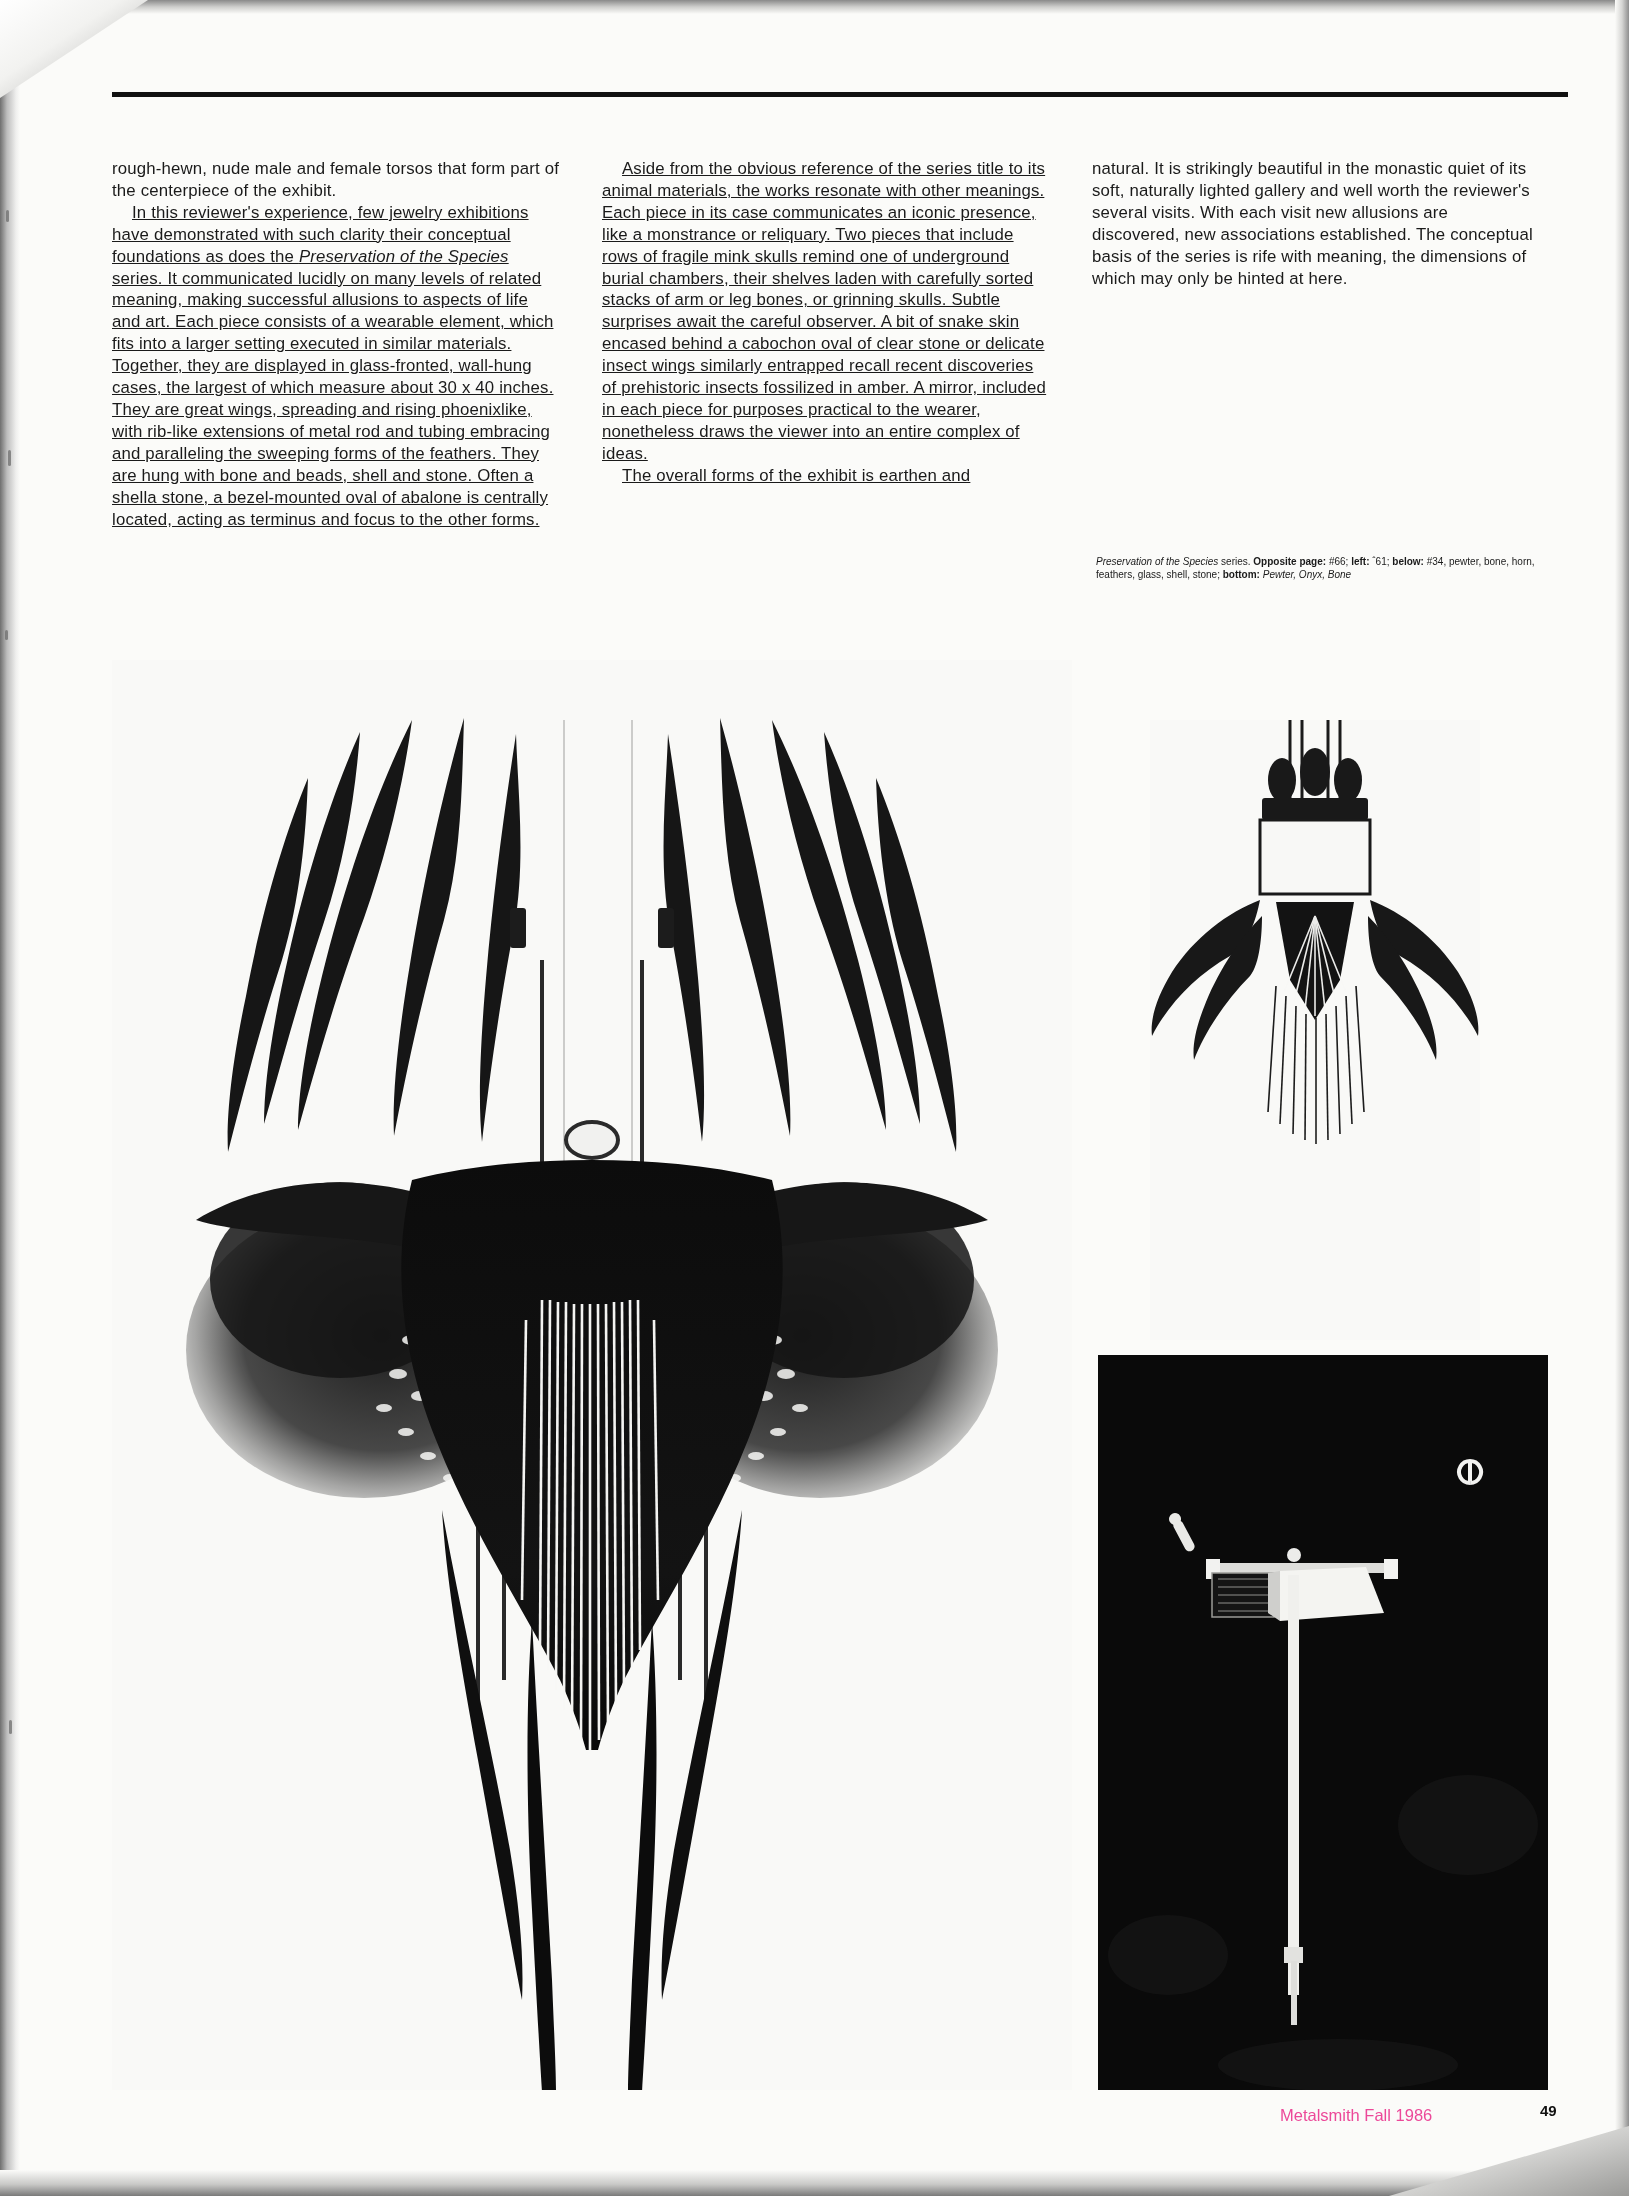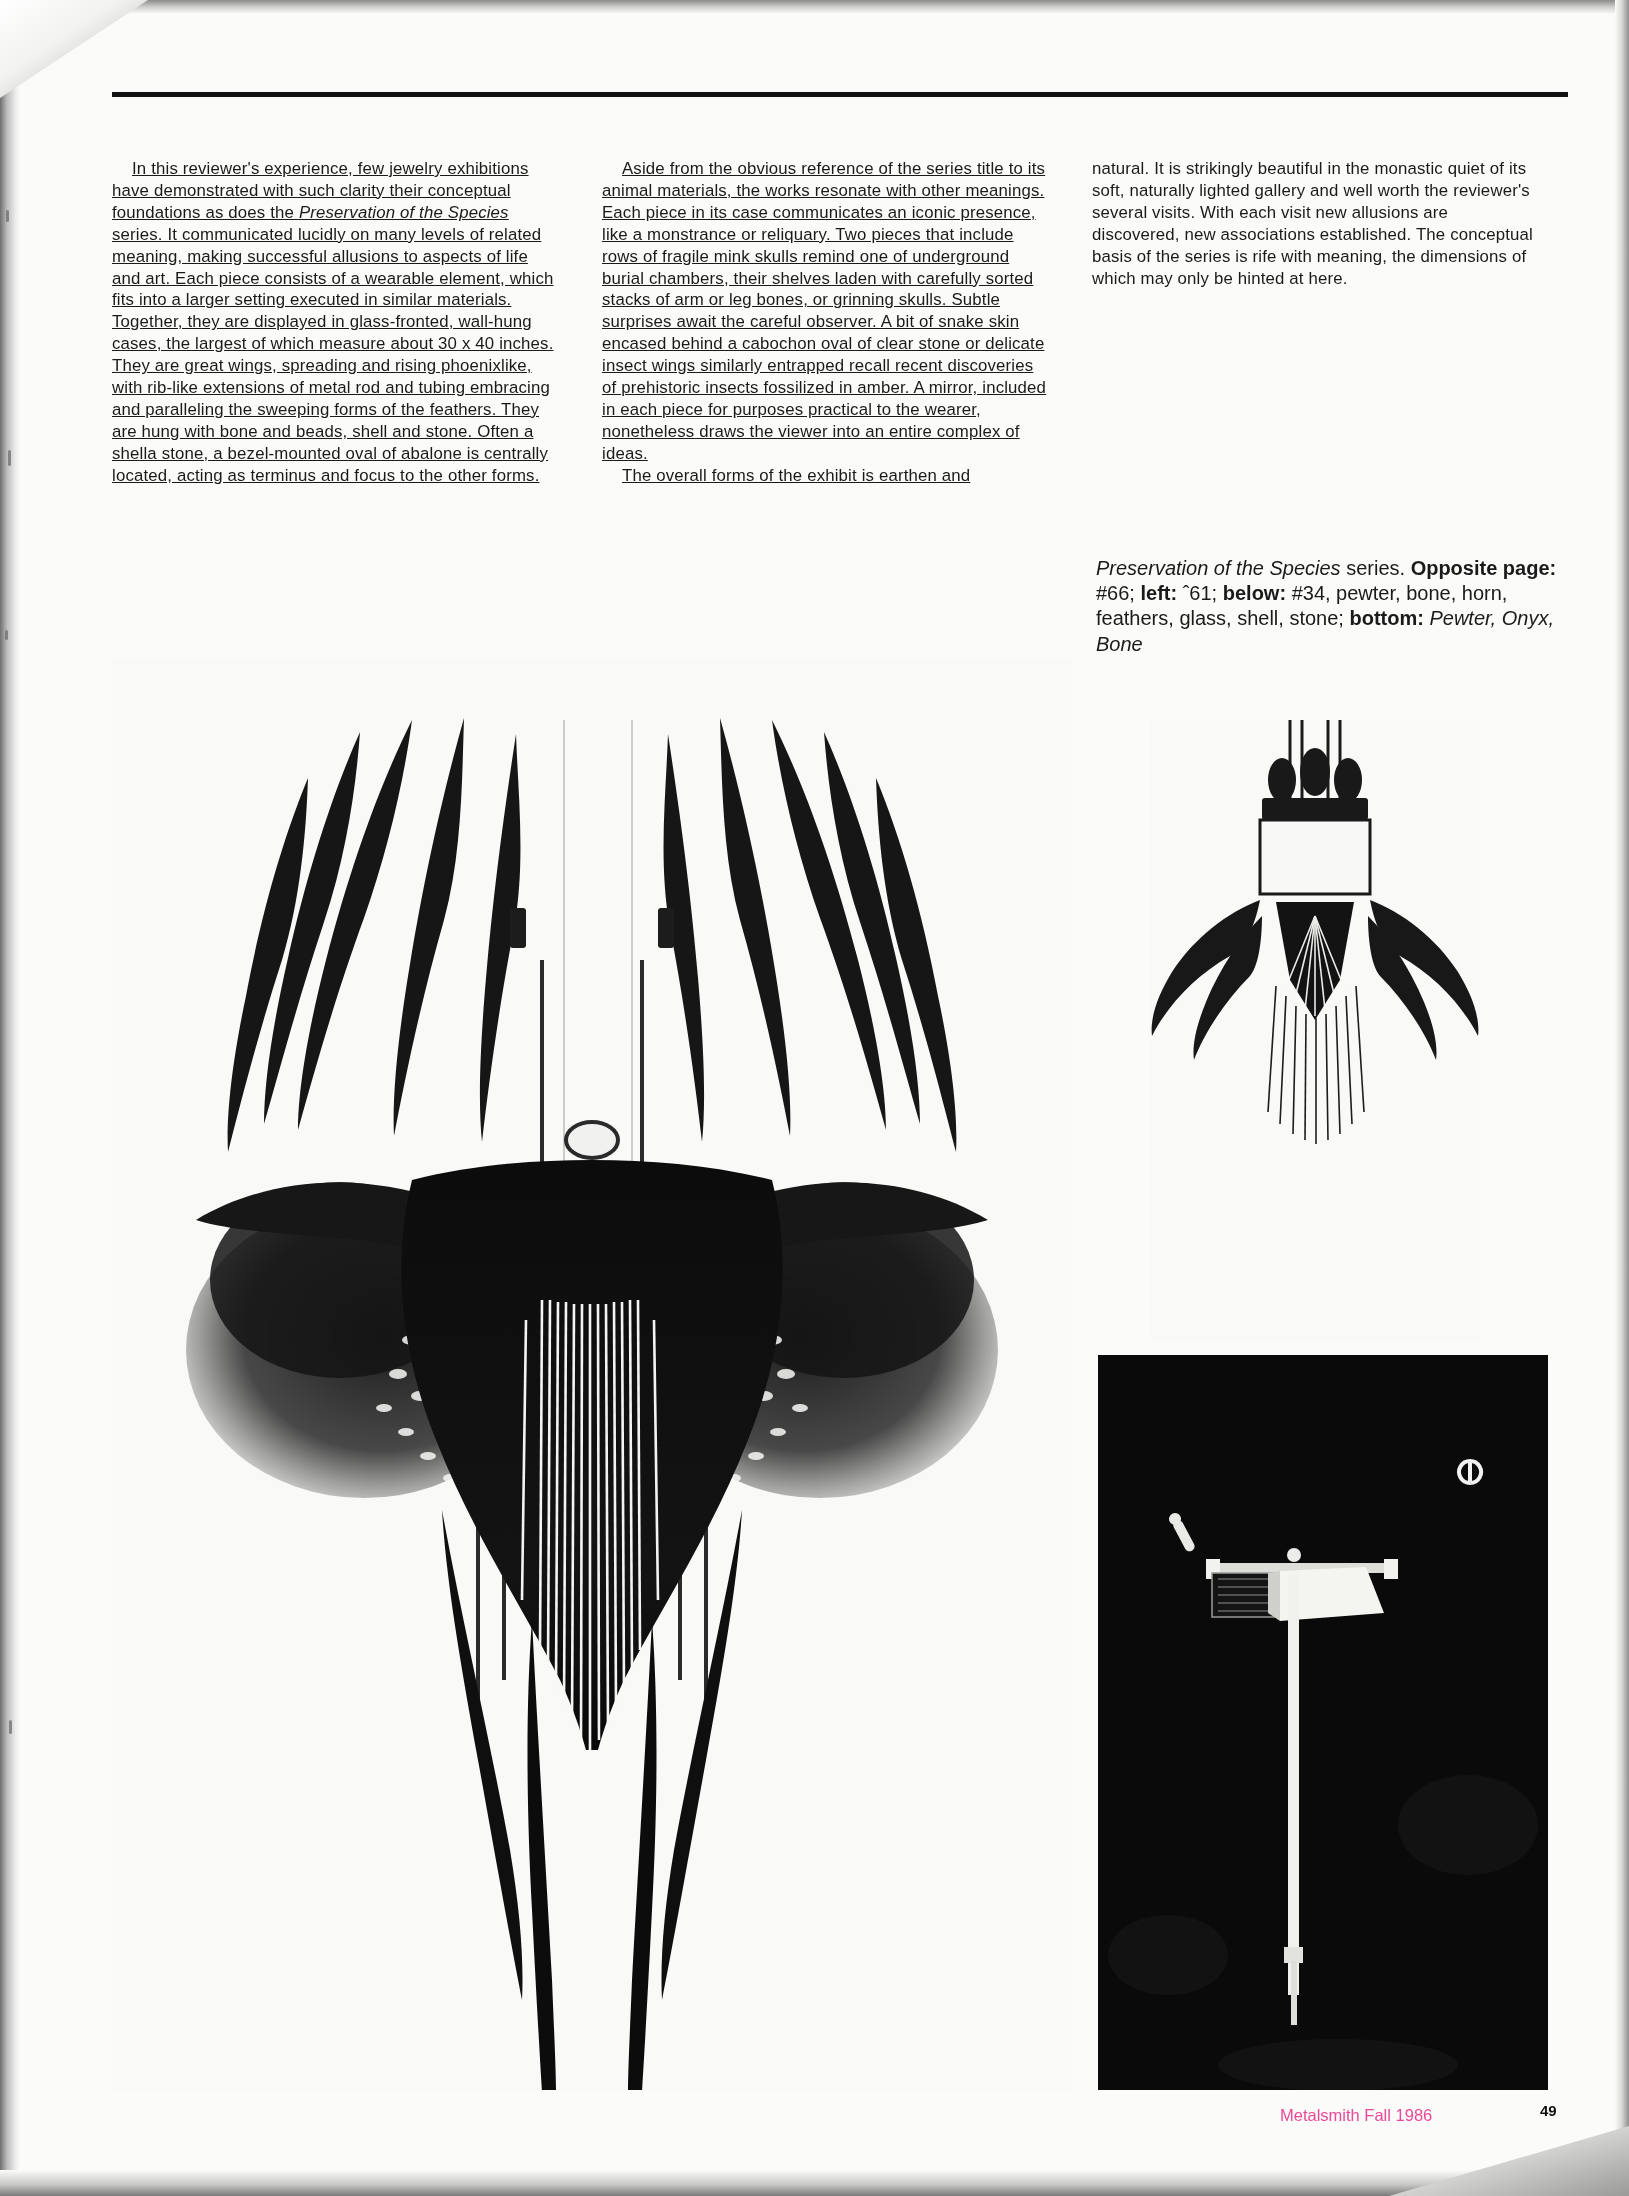--- a/index.html
+++ b/index.html
@@ -108,21 +108,21 @@
     text-decoration: underline;
   }
   .col em { font-style: italic; }
 
   
   .caption {
     position: absolute;
     left: 1096px;
     top: 556px;
     width: 462px;
-    font-size: 20px;
+    font-size: 10px;
     line-height: 1.26;
     color: #1a1a1a;
   }
   .caption em { font-style: italic; }
   .caption b { font-weight: bold; }
 
   
   .img-main {
     position: absolute;
     left: 112px;
@@ -187,20 +187,21 @@
 
   <div class="fleck" style="left:6px; top:210px;"></div>
   <div class="fleck" style="left:8px; top:450px; height:16px;"></div>
   <div class="fleck" style="left:5px; top:630px; height:10px;"></div>
   <div class="fleck" style="left:9px; top:1720px; height:14px;"></div>
 
   <div class="top-rule"></div>
 
   <div class="cols">
     <div class="col" id="col1">
+        <p><span>rough-hewn, nude male and female torsos that form part of the centerpiece of the exhibit.</span></p>
         <p class="indent"><span>In this reviewer's experience, few jewelry exhibitions have demonstrated with such clarity their conceptual foundations as does the </span><em>Preservation of the Species</em><span> series. It communicated lucidly on many levels of related meaning, making successful allusions to aspects of life and art. Each piece consists of a wearable element, which fits into a larger setting executed in similar materials. Together, they are displayed in glass-fronted, wall-hung cases, the largest of which measure about 30 x 40 inches. They are great wings, spreading and rising phoenixlike, with rib-like extensions of metal rod and tubing embracing and paralleling the sweeping forms of the feathers. They are hung with bone and beads, shell and stone. Often a shella stone, a bezel-mounted oval of abalone is centrally located, acting as terminus and focus to the other forms.</span></p>
       </div>
     <div class="col" id="col2">
         <p class="indent"><span>Aside from the obvious reference of the series title to its animal materials, the works resonate with other meanings. Each piece in its case communicates an iconic presence, like a monstrance or reliquary. Two pieces that include rows of fragile mink skulls remind one of underground burial chambers, their shelves laden with carefully sorted stacks of arm or leg bones, or grinning skulls. Subtle surprises await the careful observer. A bit of snake skin encased behind a cabochon oval of clear stone or delicate insect wings similarly entrapped recall recent discoveries of prehistoric insects fossilized in amber. A mirror, included in each piece for purposes practical to the wearer, nonetheless draws the viewer into an entire complex of ideas.</span></p>
         <p class="indent"><span>The overall forms of the exhibit is earthen and</span></p>
       </div>
     <div class="col" id="col3">
         <p><span>natural. It is strikingly beautiful in the monastic quiet of its soft, naturally lighted gallery and well worth the reviewer's several visits. With each visit new allusions are discovered, new associations established. The conceptual basis of the series is rife with meaning, the dimensions of which may only be hinted at here.</span></p>
       </div>
   </div>

